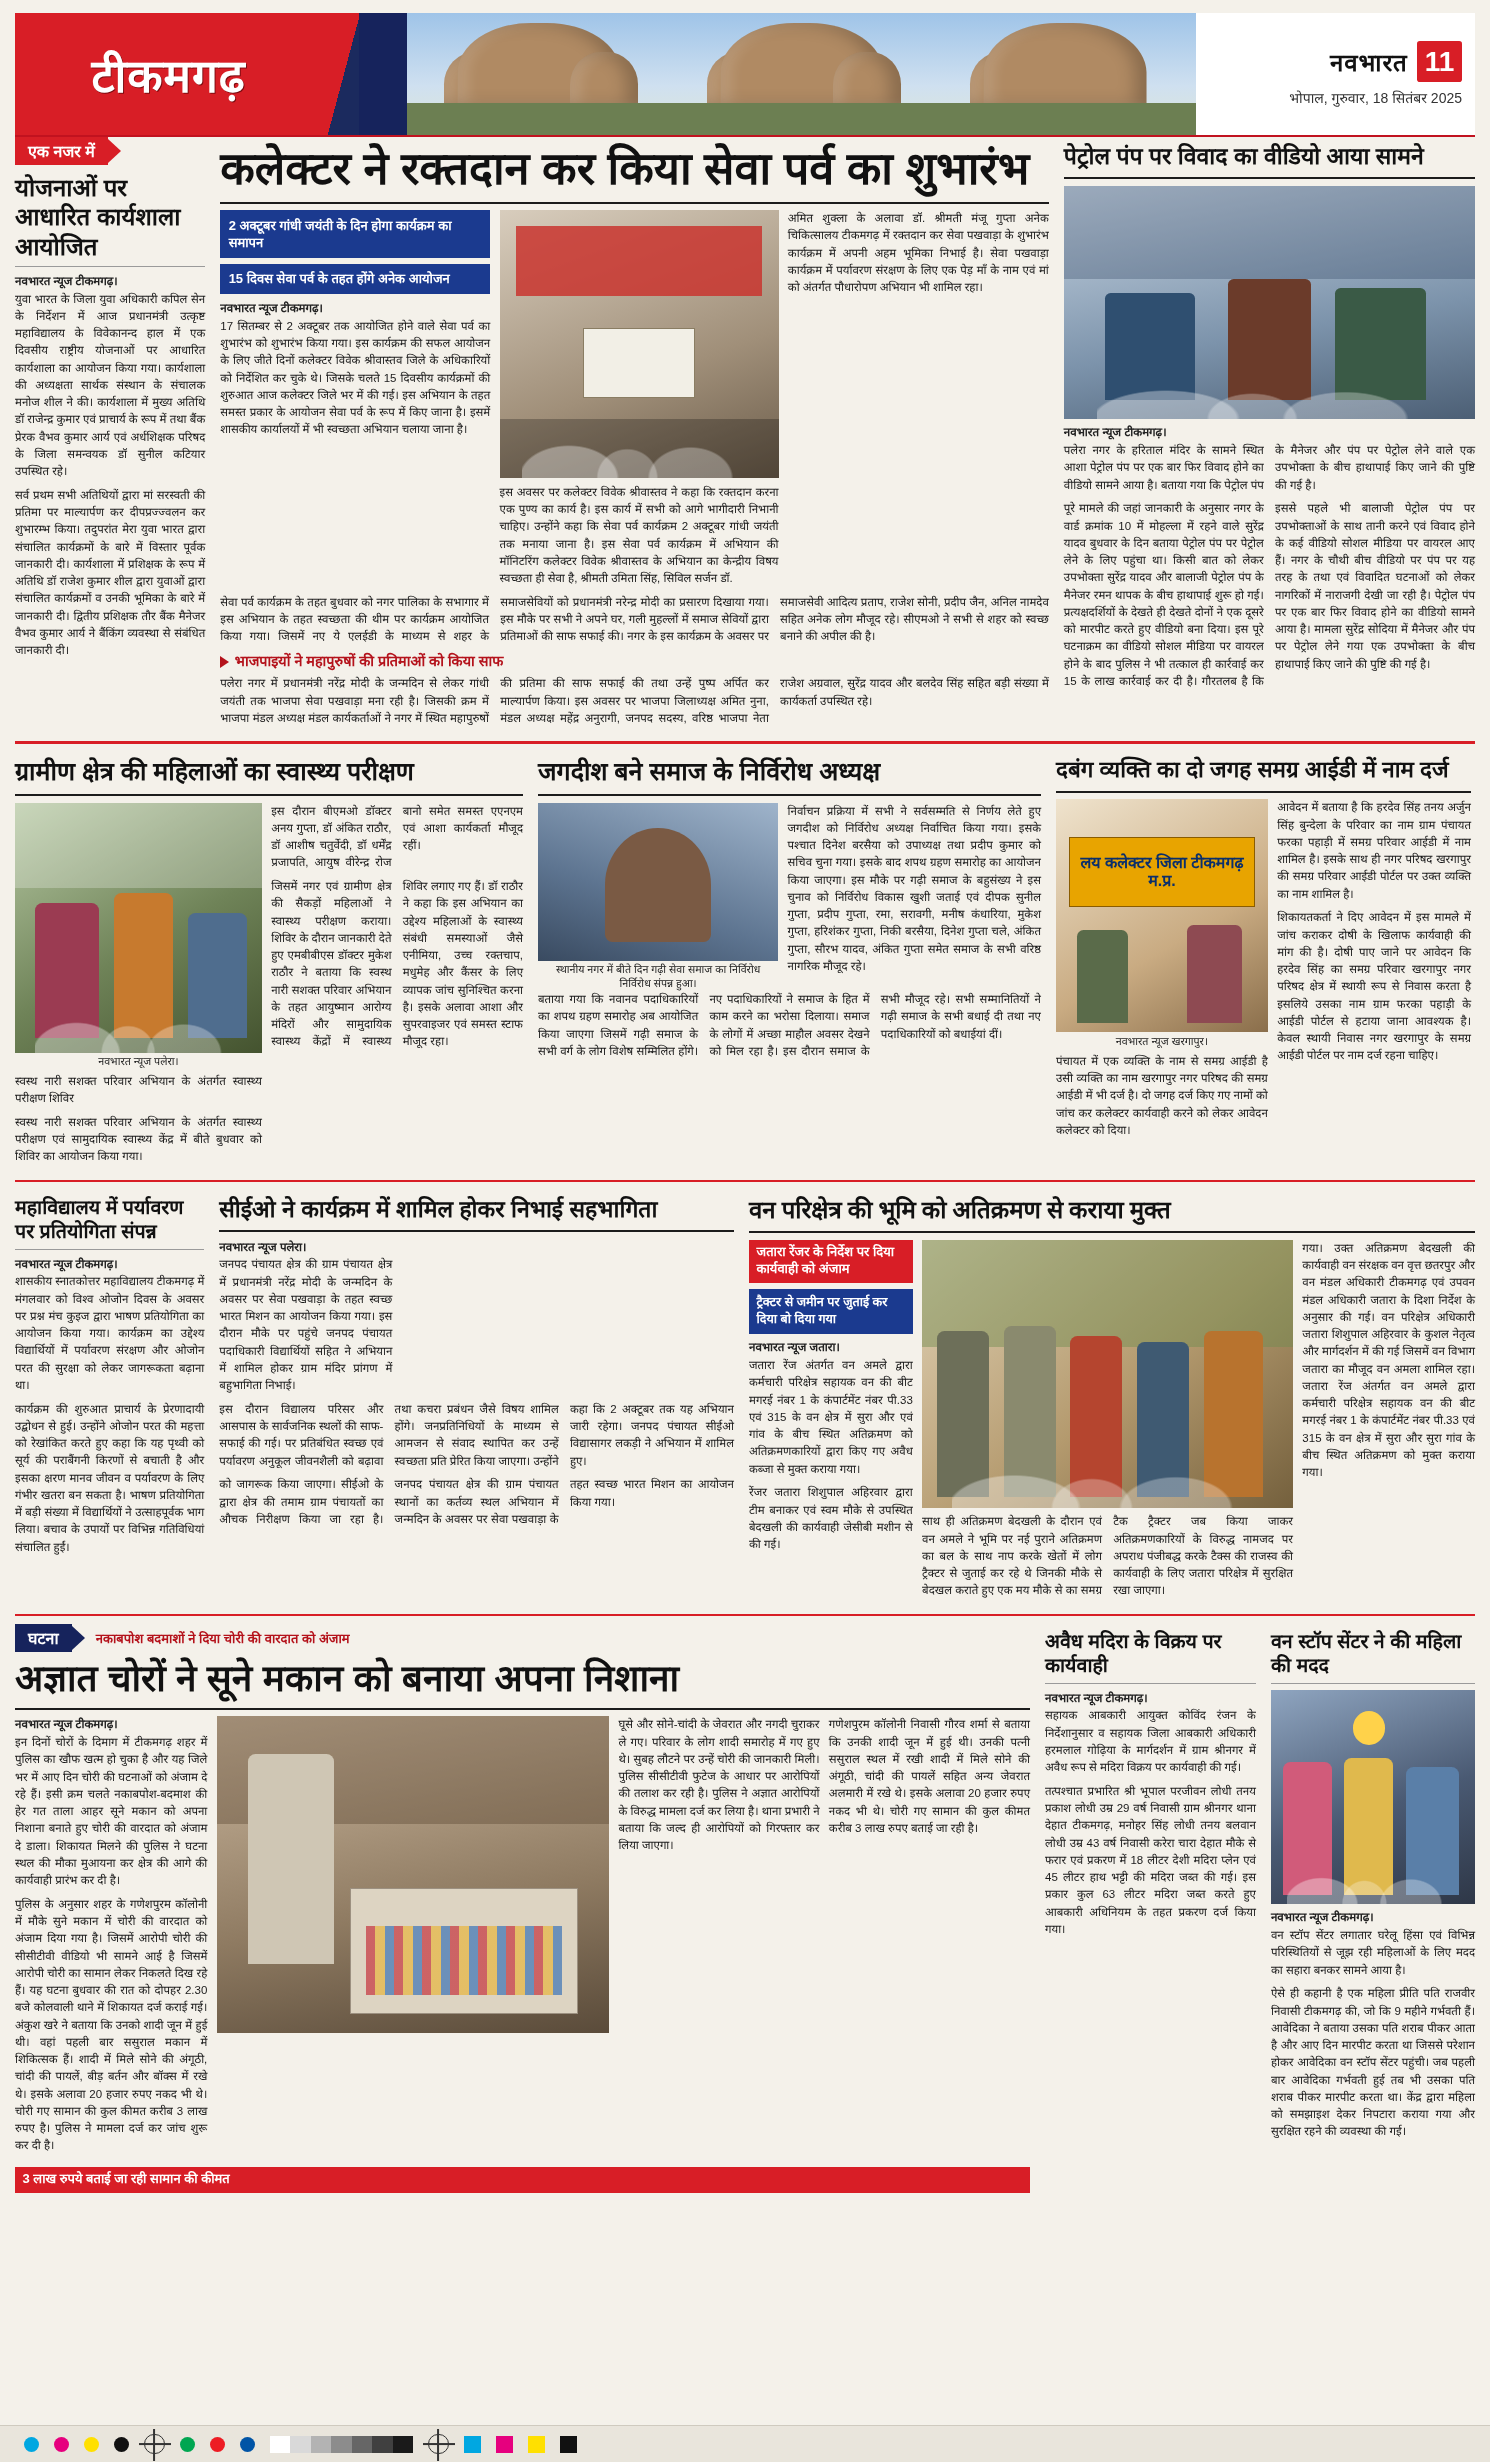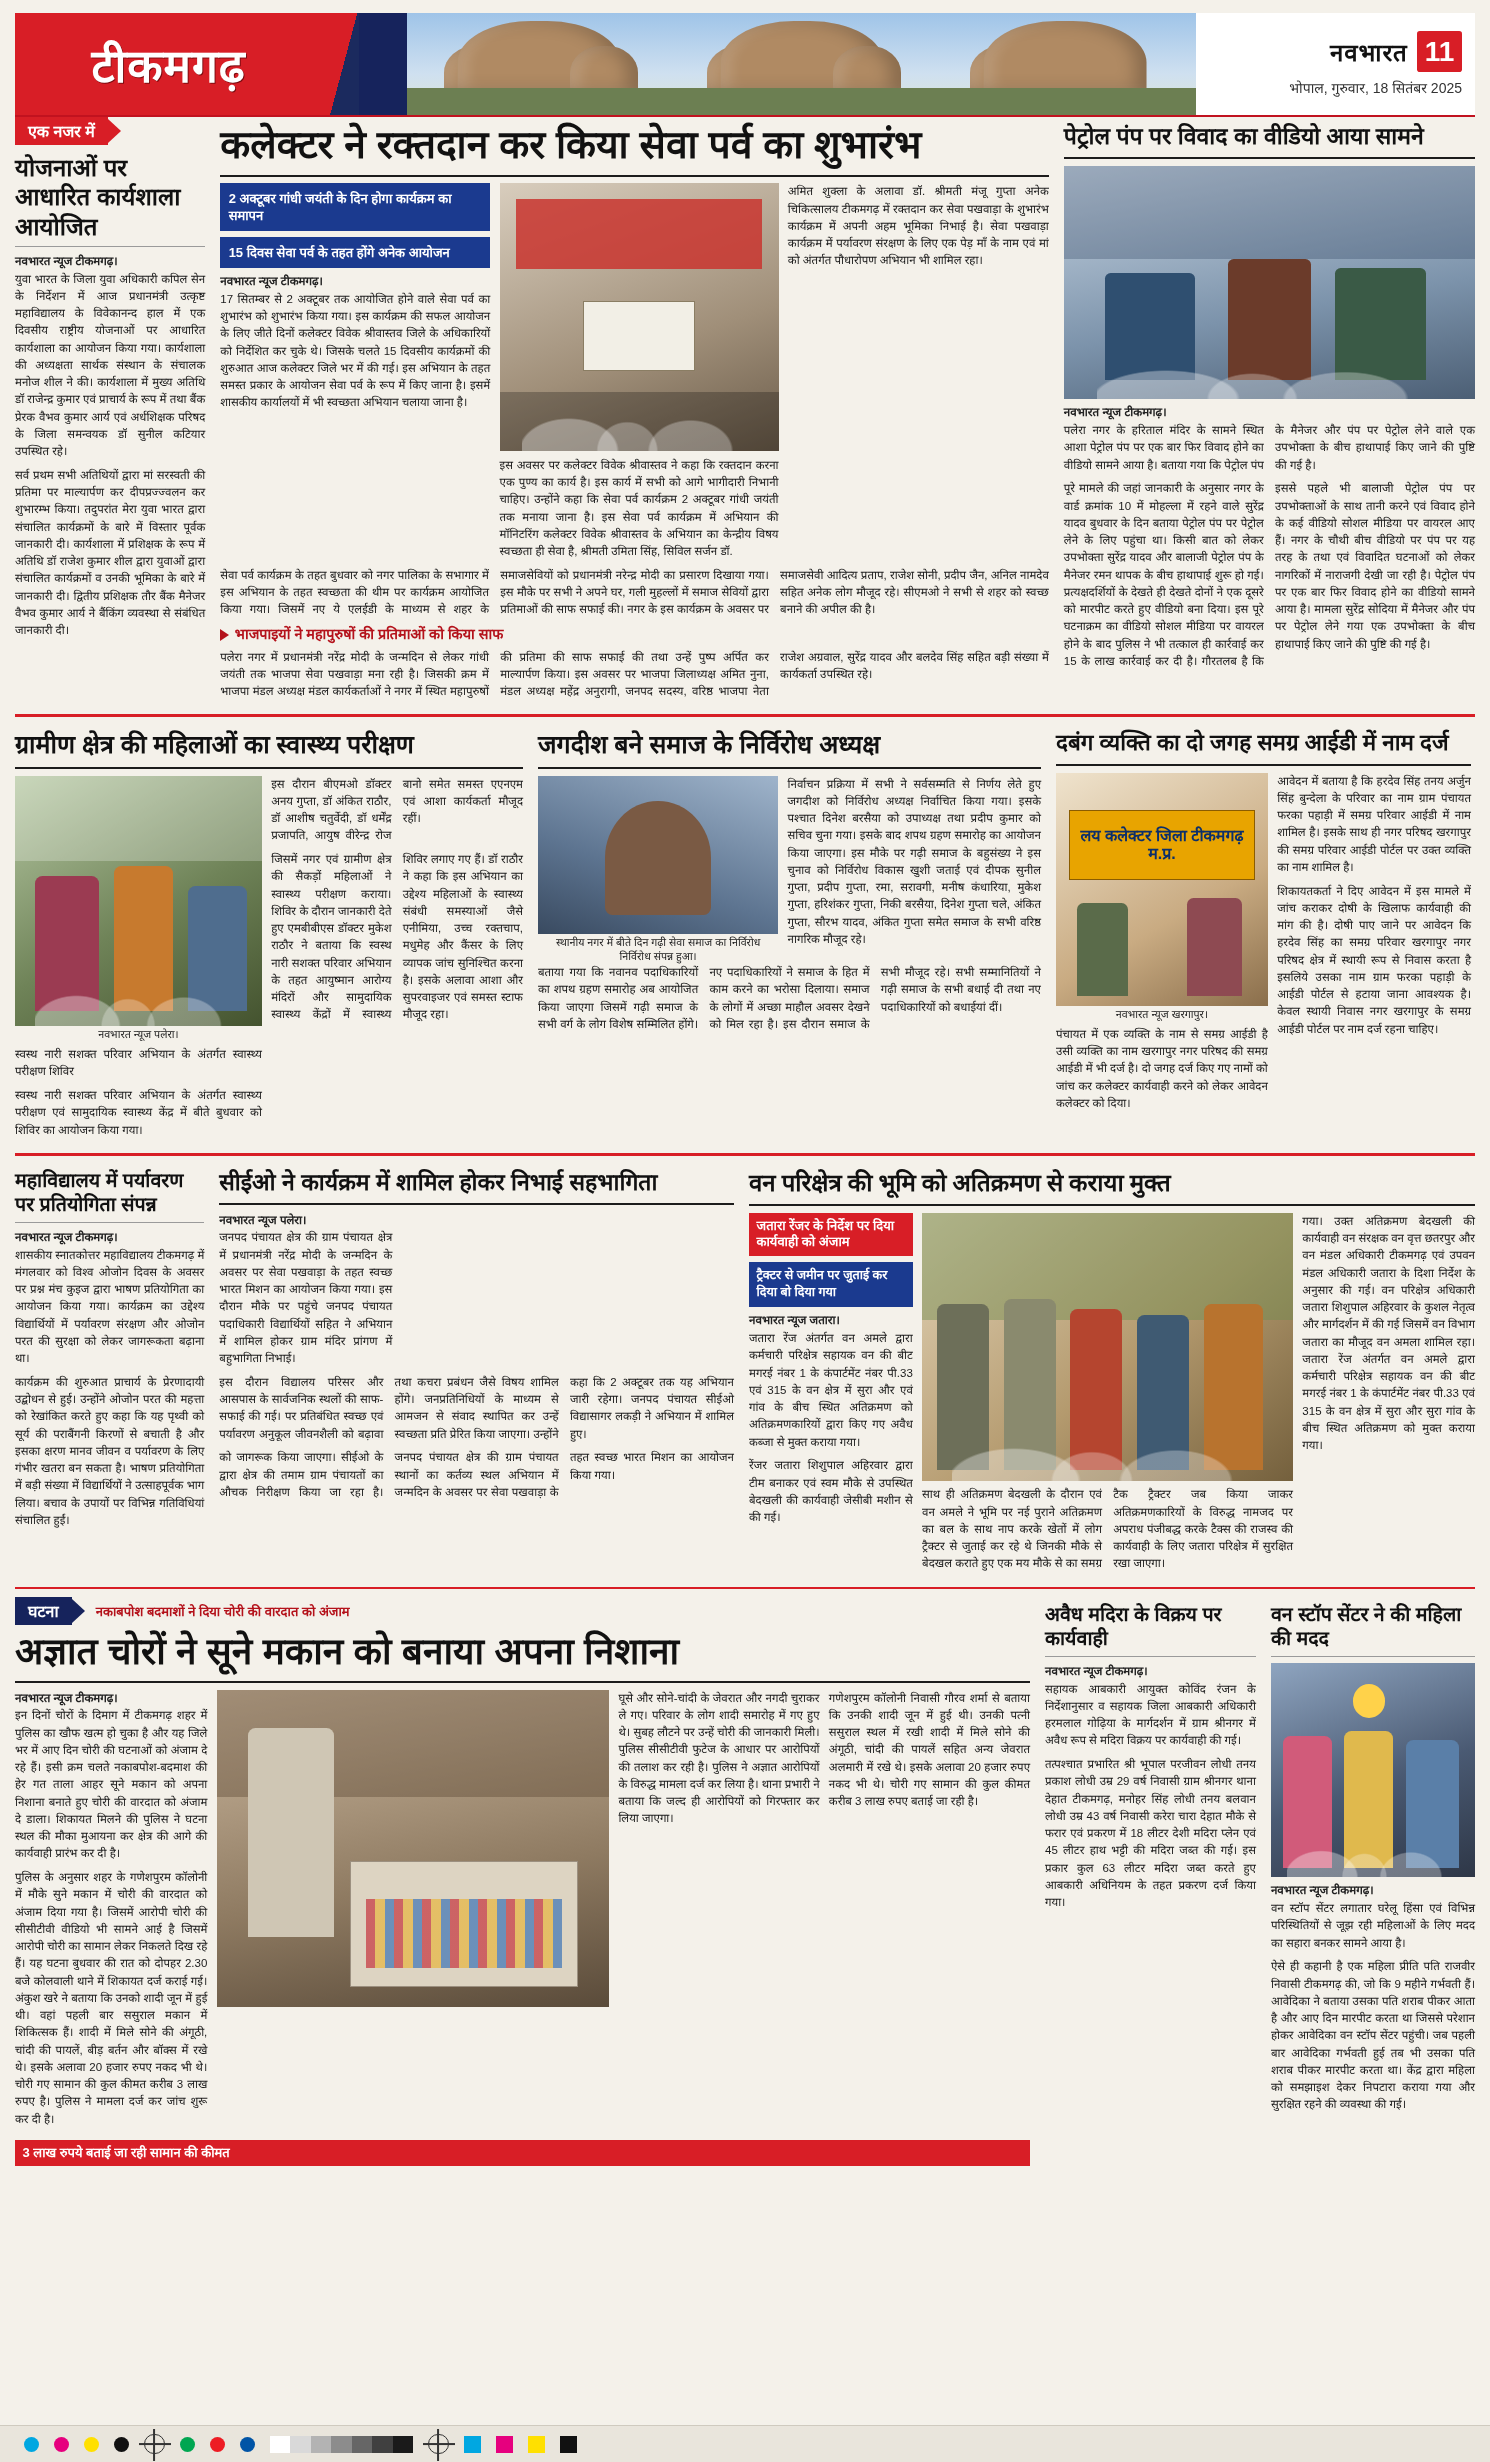--- a/index.html
+++ b/index.html
@@ -12,21 +12,21 @@
   }
   .page {
     position:relative;
     width:1490px; height:2462px;
     background:#f4f1ea;
     padding:13px 15px 0 15px;
   }
   
   .masthead {
     position:relative;
-    height:104px;
+    height:124px;
     display:flex;
     align-items:stretch;
     background:#ffffff;
     border-bottom:2.8px solid #c1121f;
   }
   .mast-red {
     background:#d81e26;
     width:307px;
     display:flex; align-items:center; justify-content:center;
     position:relative;
@@ -105,21 +105,21 @@
     width:0;height:0;border-top:12px solid transparent;border-bottom:12px solid transparent;
     border-left:13px solid #d81e26;
   }
   .flag-blue { background:#16235c; }
   .flag-arrow-blue { border-left-color:#16235c; }
 
   h2.head {
     font-size:24px; line-height:1.22; font-weight:bold; margin:7.5px 0 5.6px 0; color:#111;
   }
   h1.bighead {
-    font-size:39px; line-height:1.15; font-weight:bold; margin:5.6px 0 7.5px 0; color:#111;
+    font-size:45px; line-height:1.15; font-weight:bold; margin:5.6px 0 7.5px 0; color:#111;
   }
   h2.midhead {
     font-size:29px; line-height:1.18; font-weight:bold; margin:5.6px 0 7.5px 0;
   }
   h3.smallhead {
     font-size:19.6px; line-height:1.25; font-weight:bold; margin:4.7px 0 4.7px 0;
   }
   .kicker {
     font-size:13px; color:#b4121b; font-weight:bold; margin:1.9px 0 2.8px 0;
   }

